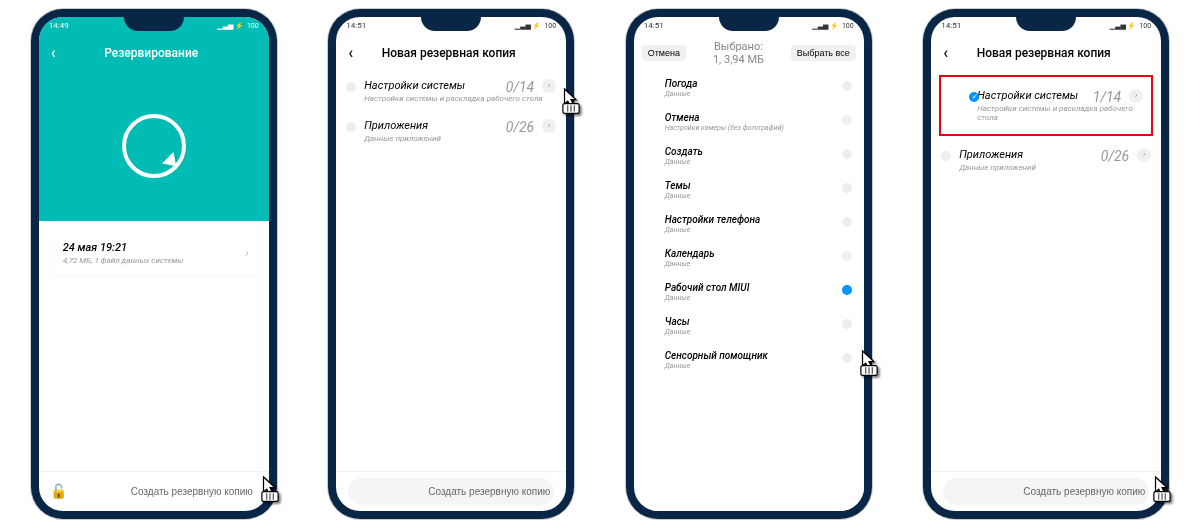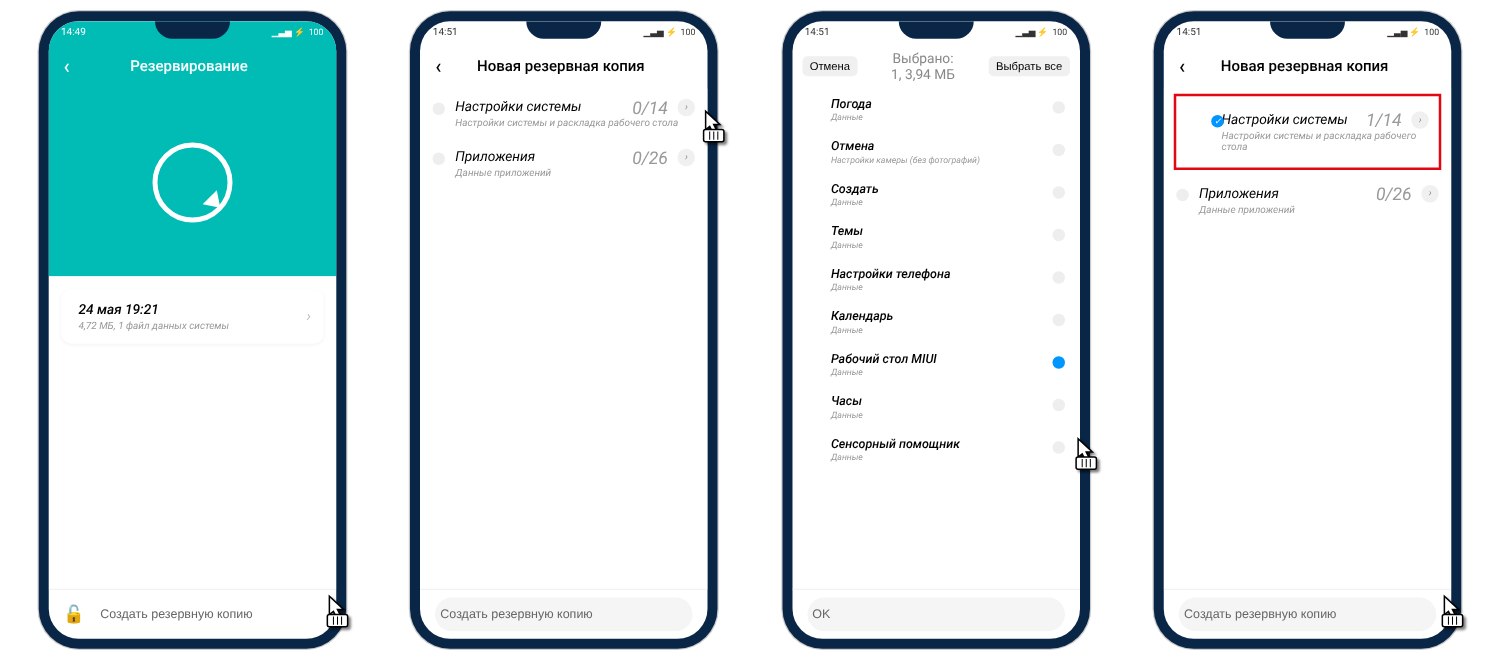--- a/index.html
+++ b/index.html
@@ -208,21 +208,21 @@
     padding: 0 12px;
     gap: 8px;
     border-top: 1px solid #f2f2f2;
   }
   .bottom-bar .lock {
     font-size: 14px;
     color: #888;
   }
   .bottom-btn {
     flex: 1;
-    text-align: left;
+    text-align: right;
     font-size: 10px;
     color: #666;
     background: #f5f5f5;
     padding: 8px 4px;
     border-radius: 18px;
     cursor: pointer;
     border: none;
     white-space: nowrap;
     overflow: hidden;
   }
@@ -373,23 +373,20 @@
           <div class="t1">Часы</div>
           <div class="t2">Данные</div>
           <div class="radio"></div>
         </div>
         <div class="list-item">
           <div class="t1">Сенсорный помощник</div>
           <div class="t2">Данные</div>
           <div class="radio"></div>
         </div>
       </div>
-    <div class="bottom-bar">
-      <button class="bottom-btn">OK</button>
-    </div>
   </div>
   <div class="cursor" style="top:340px; right:-10px;">
     <svg viewBox="0 0 32 36">
         <path fill="#fff" stroke="#000" stroke-width="1.5" d="M8 2 L8 20 L12 17 L16 25 L20 23 L16 15 L22 15 Z"></path>
         <rect x="6" y="20" width="20" height="12" rx="2" fill="#fff" stroke="#000" stroke-width="1.5"></rect>
         <line x1="12" y1="22" x2="12" y2="30" stroke="#000"></line>
         <line x1="16" y1="22" x2="16" y2="30" stroke="#000"></line>
         <line x1="20" y1="22" x2="20" y2="30" stroke="#000"></line>
       </svg>
   </div>

